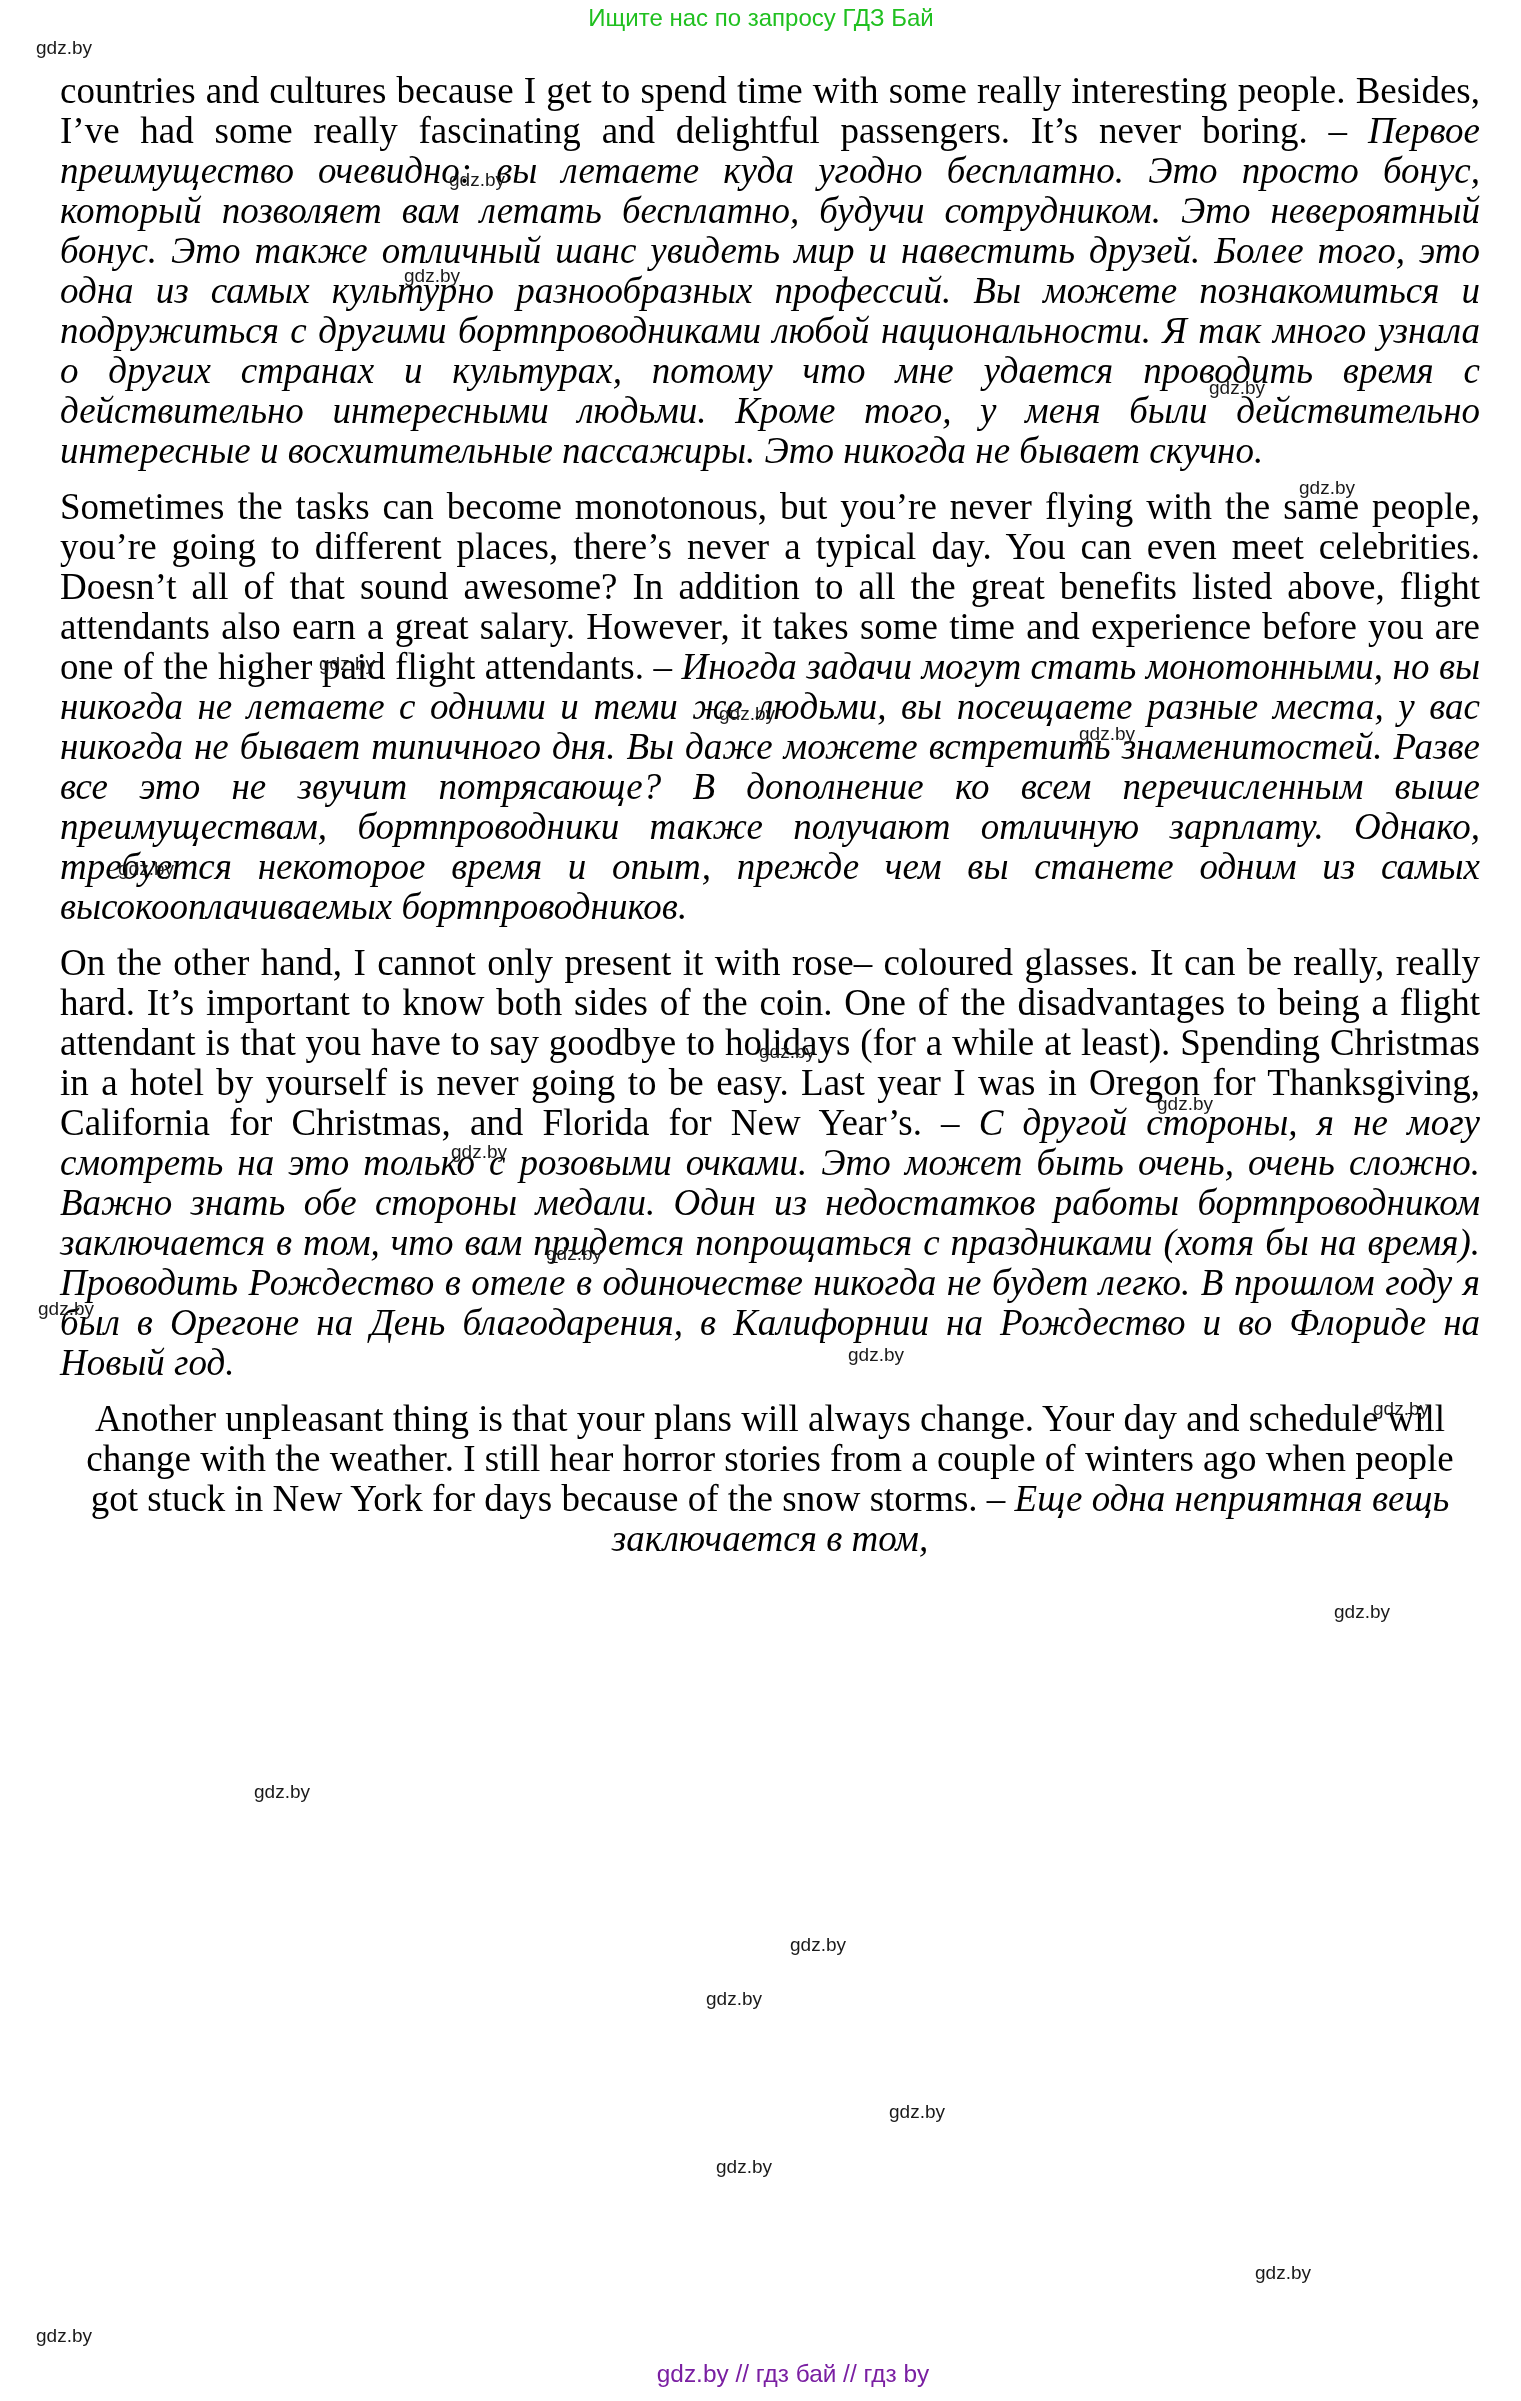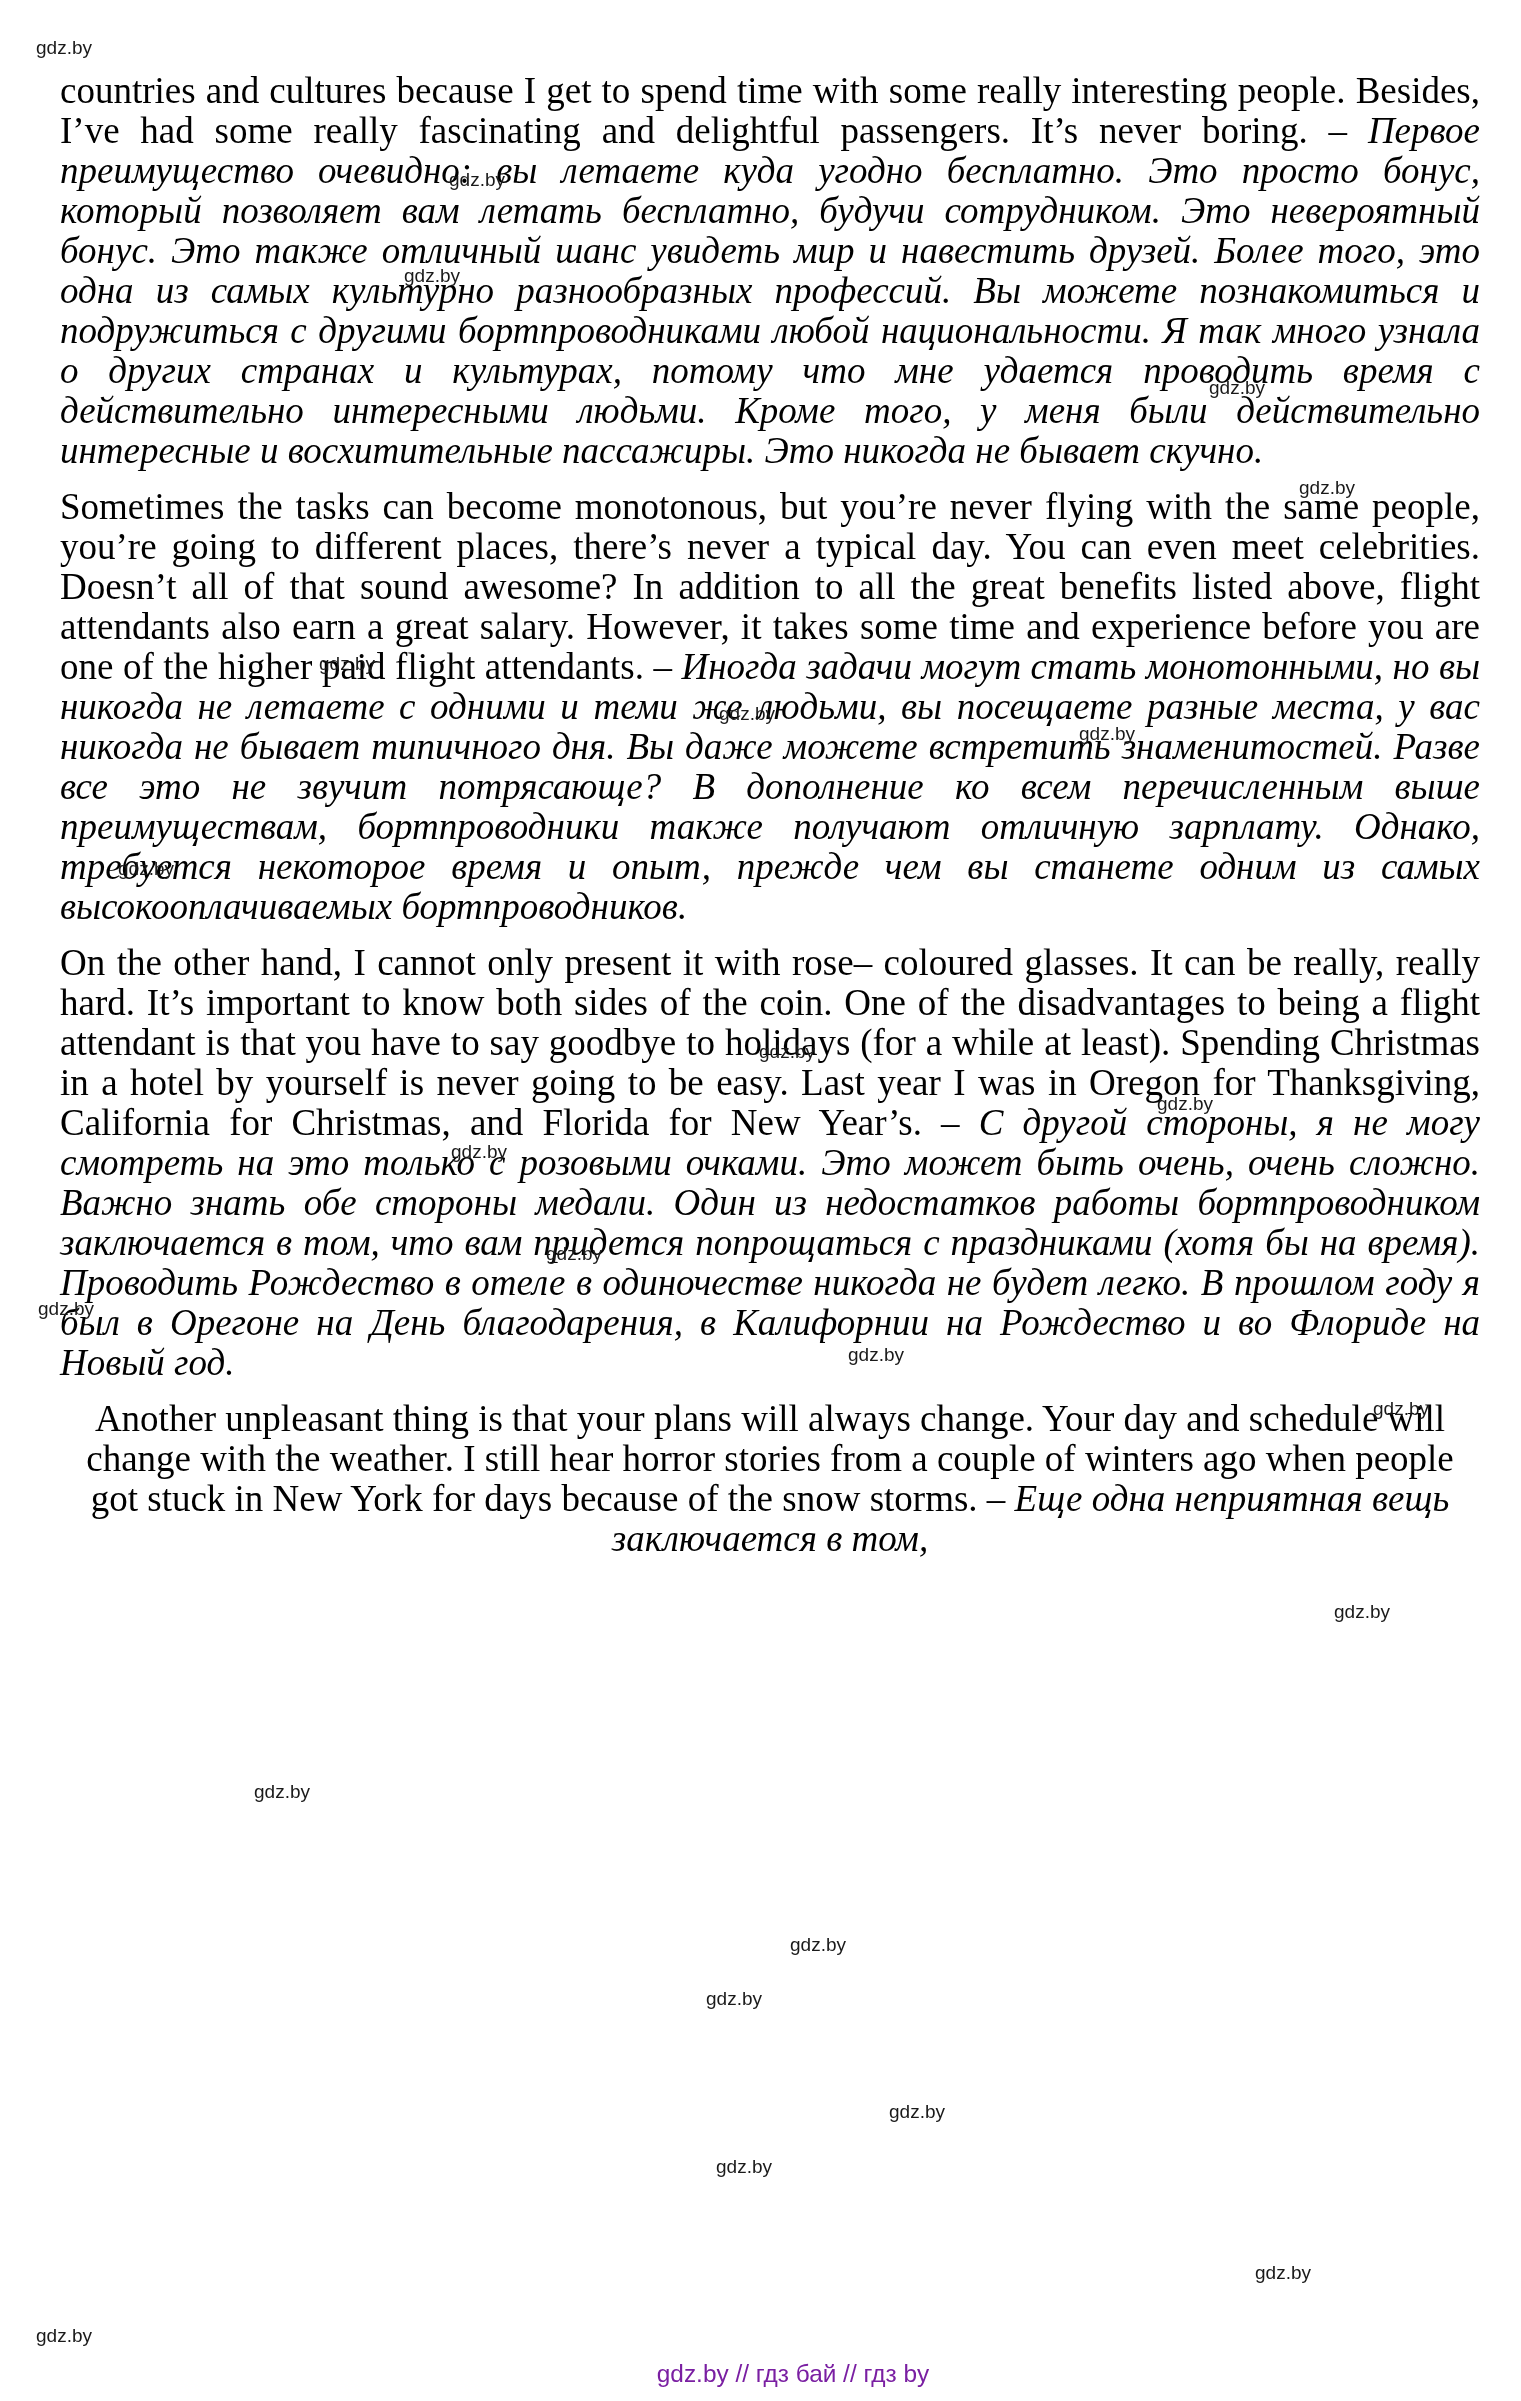--- a/index.html
+++ b/index.html
@@ -99,20 +99,23 @@
     font-family: "Liberation Sans", "DejaVu Sans", sans-serif;
     font-size: 24.4px;
     white-space: nowrap;
   }
 </style>
 </head>
 <body>
 
 <div class="page">
 
+  <div class="site-header">
+    <span class="site-header-text" style="color: rgb(32, 192, 32);">Ищите нас по запросу ГДЗ Бай</span>
+  </div>
 
   <div class="content">
 
     <p class="para">
       <span class="en">countries and cultures because I get to spend time with some really interesting people. Besides, I’ve had some really fascinating and delightful passengers. It’s never boring.</span>
       <span class="dash">–</span>
       <span class="ru">Первое преимущество очевидно: вы летаете куда угодно бесплатно. Это просто бонус, который позволяет вам летать бесплатно, будучи сотрудником. Это невероятный бонус. Это также отличный шанс увидеть мир и навестить друзей. Более того, это одна из самых культурно разнообразных профессий. Вы можете познакомиться и подружиться с другими бортпроводниками любой национальности. Я так много узнала о других странах и культурах, потому что мне удается проводить время с действительно интересными людьми. Кроме того, у меня были действительно интересные и восхитительные пассажиры. Это никогда не бывает скучно.</span>
     </p>
 
     <p class="para">

